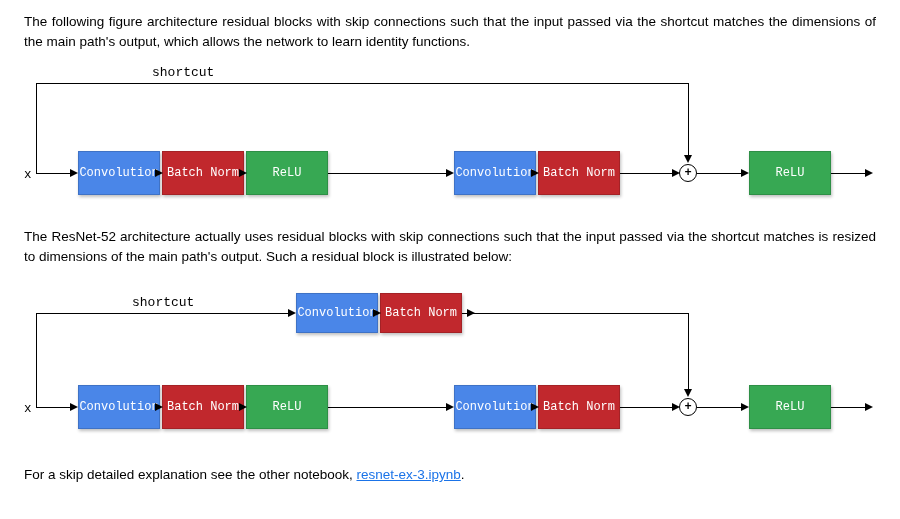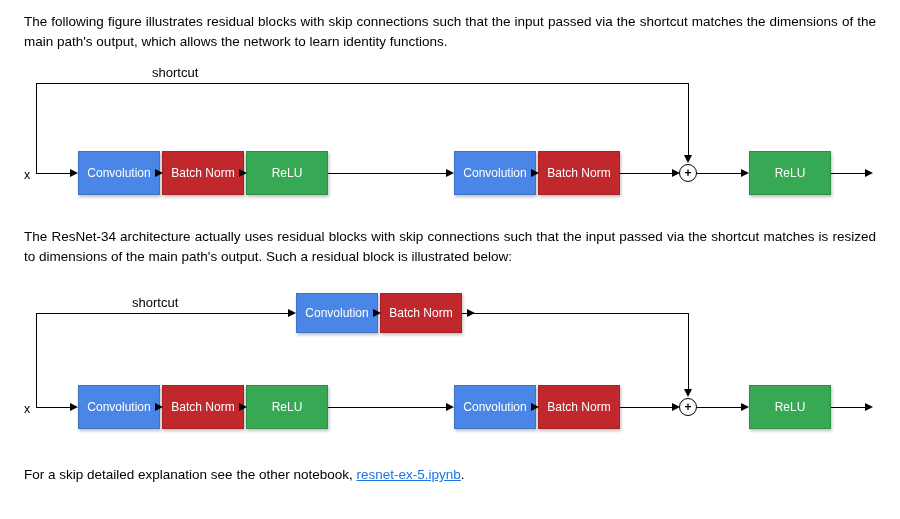--- a/index.html
+++ b/index.html
@@ -16,21 +16,21 @@
     }
     .paragraph {
       margin-bottom: 4px;
       text-align: justify;
     }
     .diagram {
       position: relative;
       width: 852px;
       margin: 8px 0 18px 0;
     }
-    .diagram-inner { position: absolute; inset: 0; }
+    .diagram-inner { position: absolute; inset: 0; font-family: Liberation Mono, monospace; }
     .shortcut-label {
       position: absolute;
       font-size: 13px;
       color: #000;
     }
     .x-label {
       position: absolute;
       font-size: 12.5px;
       color: #000;
     }
@@ -95,21 +95,21 @@
       align-items: center;
       justify-content: center;
       font-size: 12px;
       font-weight: 600;
     }
     .link { color: #1a73e8; text-decoration: underline; }
   </style>
 </head>
 <body>
 
-<p class="paragraph">The following figure illustrates residual blocks with skip connections such that the input passed via the shortcut matches the dimensions of the main path's output, which allows the network to learn identity functions.</p>
+<p class="paragraph">The following figure architecture residual blocks with skip connections such that the input passed via the shortcut matches the dimensions of the main path's output, which allows the network to learn identity functions.</p>
 
 <div class="diagram" style="height:148px;">
   <div class="diagram-inner">
 
     <div class="shortcut-label" style="left:128px; top:2px;">shortcut</div>
 
     <div class="x-label" style="left:0px; top:105px;">x</div>
 
     <div class="box blue" style="left:54px;  top:90px;">Convolution</div>
     <div class="box red" style="left:138px; top:90px;">Batch Norm</div>
@@ -141,21 +141,21 @@
     <div class="line-h" style="left:807px; top:112px; width:36px;"></div>
     <div class="arrow-right" style="left:841px; top:108px;"></div>
 
     <div class="line-v" style="left:12px; top:22px; height:90px;"></div>
     <div class="line-h" style="left:12px; top:22px; width:652px;"></div>
     <div class="line-v" style="left:664px; top:22px; height:74px;"></div>
     <div class="arrow-down" style="left:660px; top:94px;"></div>
   </div>
 </div>
 
-<p class="paragraph">The ResNet-34 architecture actually uses residual blocks with skip connections such that the input passed via the shortcut matches is resized to dimensions of the main path's output. Such a residual block is illustrated below:</p>
+<p class="paragraph">The ResNet-52 architecture actually uses residual blocks with skip connections such that the input passed via the shortcut matches is resized to dimensions of the main path's output. Such a residual block is illustrated below:</p>
 
 <div class="diagram" style="height:172px;">
   <div class="diagram-inner">
 
     <div class="shortcut-label" style="left:108px; top:18px;">shortcut</div>
 
     <div class="x-label" style="left:0px; top:125px;">x</div>
 
     <div class="box blue" style="left:54px;  top:110px;">Convolution</div>
     <div class="box red" style="left:138px; top:110px;">Batch Norm</div>
@@ -190,14 +190,14 @@
     <div class="arrow-right" style="left:349px; top:34px;"></div>
 
     <div class="line-h" style="left:438px; top:38px; width:226px;"></div>
     <div class="arrow-right" style="left:443px; top:34px;"></div>
     <div class="line-v" style="left:664px; top:38px; height:78px;"></div>
     <div class="arrow-down" style="left:660px; top:114px;"></div>
   </div>
 </div>
 
 <p class="paragraph">
-  <span>For a skip detailed explanation see the other notebook, </span><a href="#" class="link">resnet-ex-5.ipynb</a><span>.</span>
+  <span>For a skip detailed explanation see the other notebook, </span><a href="#" class="link">resnet-ex-3.ipynb</a><span>.</span>
 </p>
 
 </body></html>

